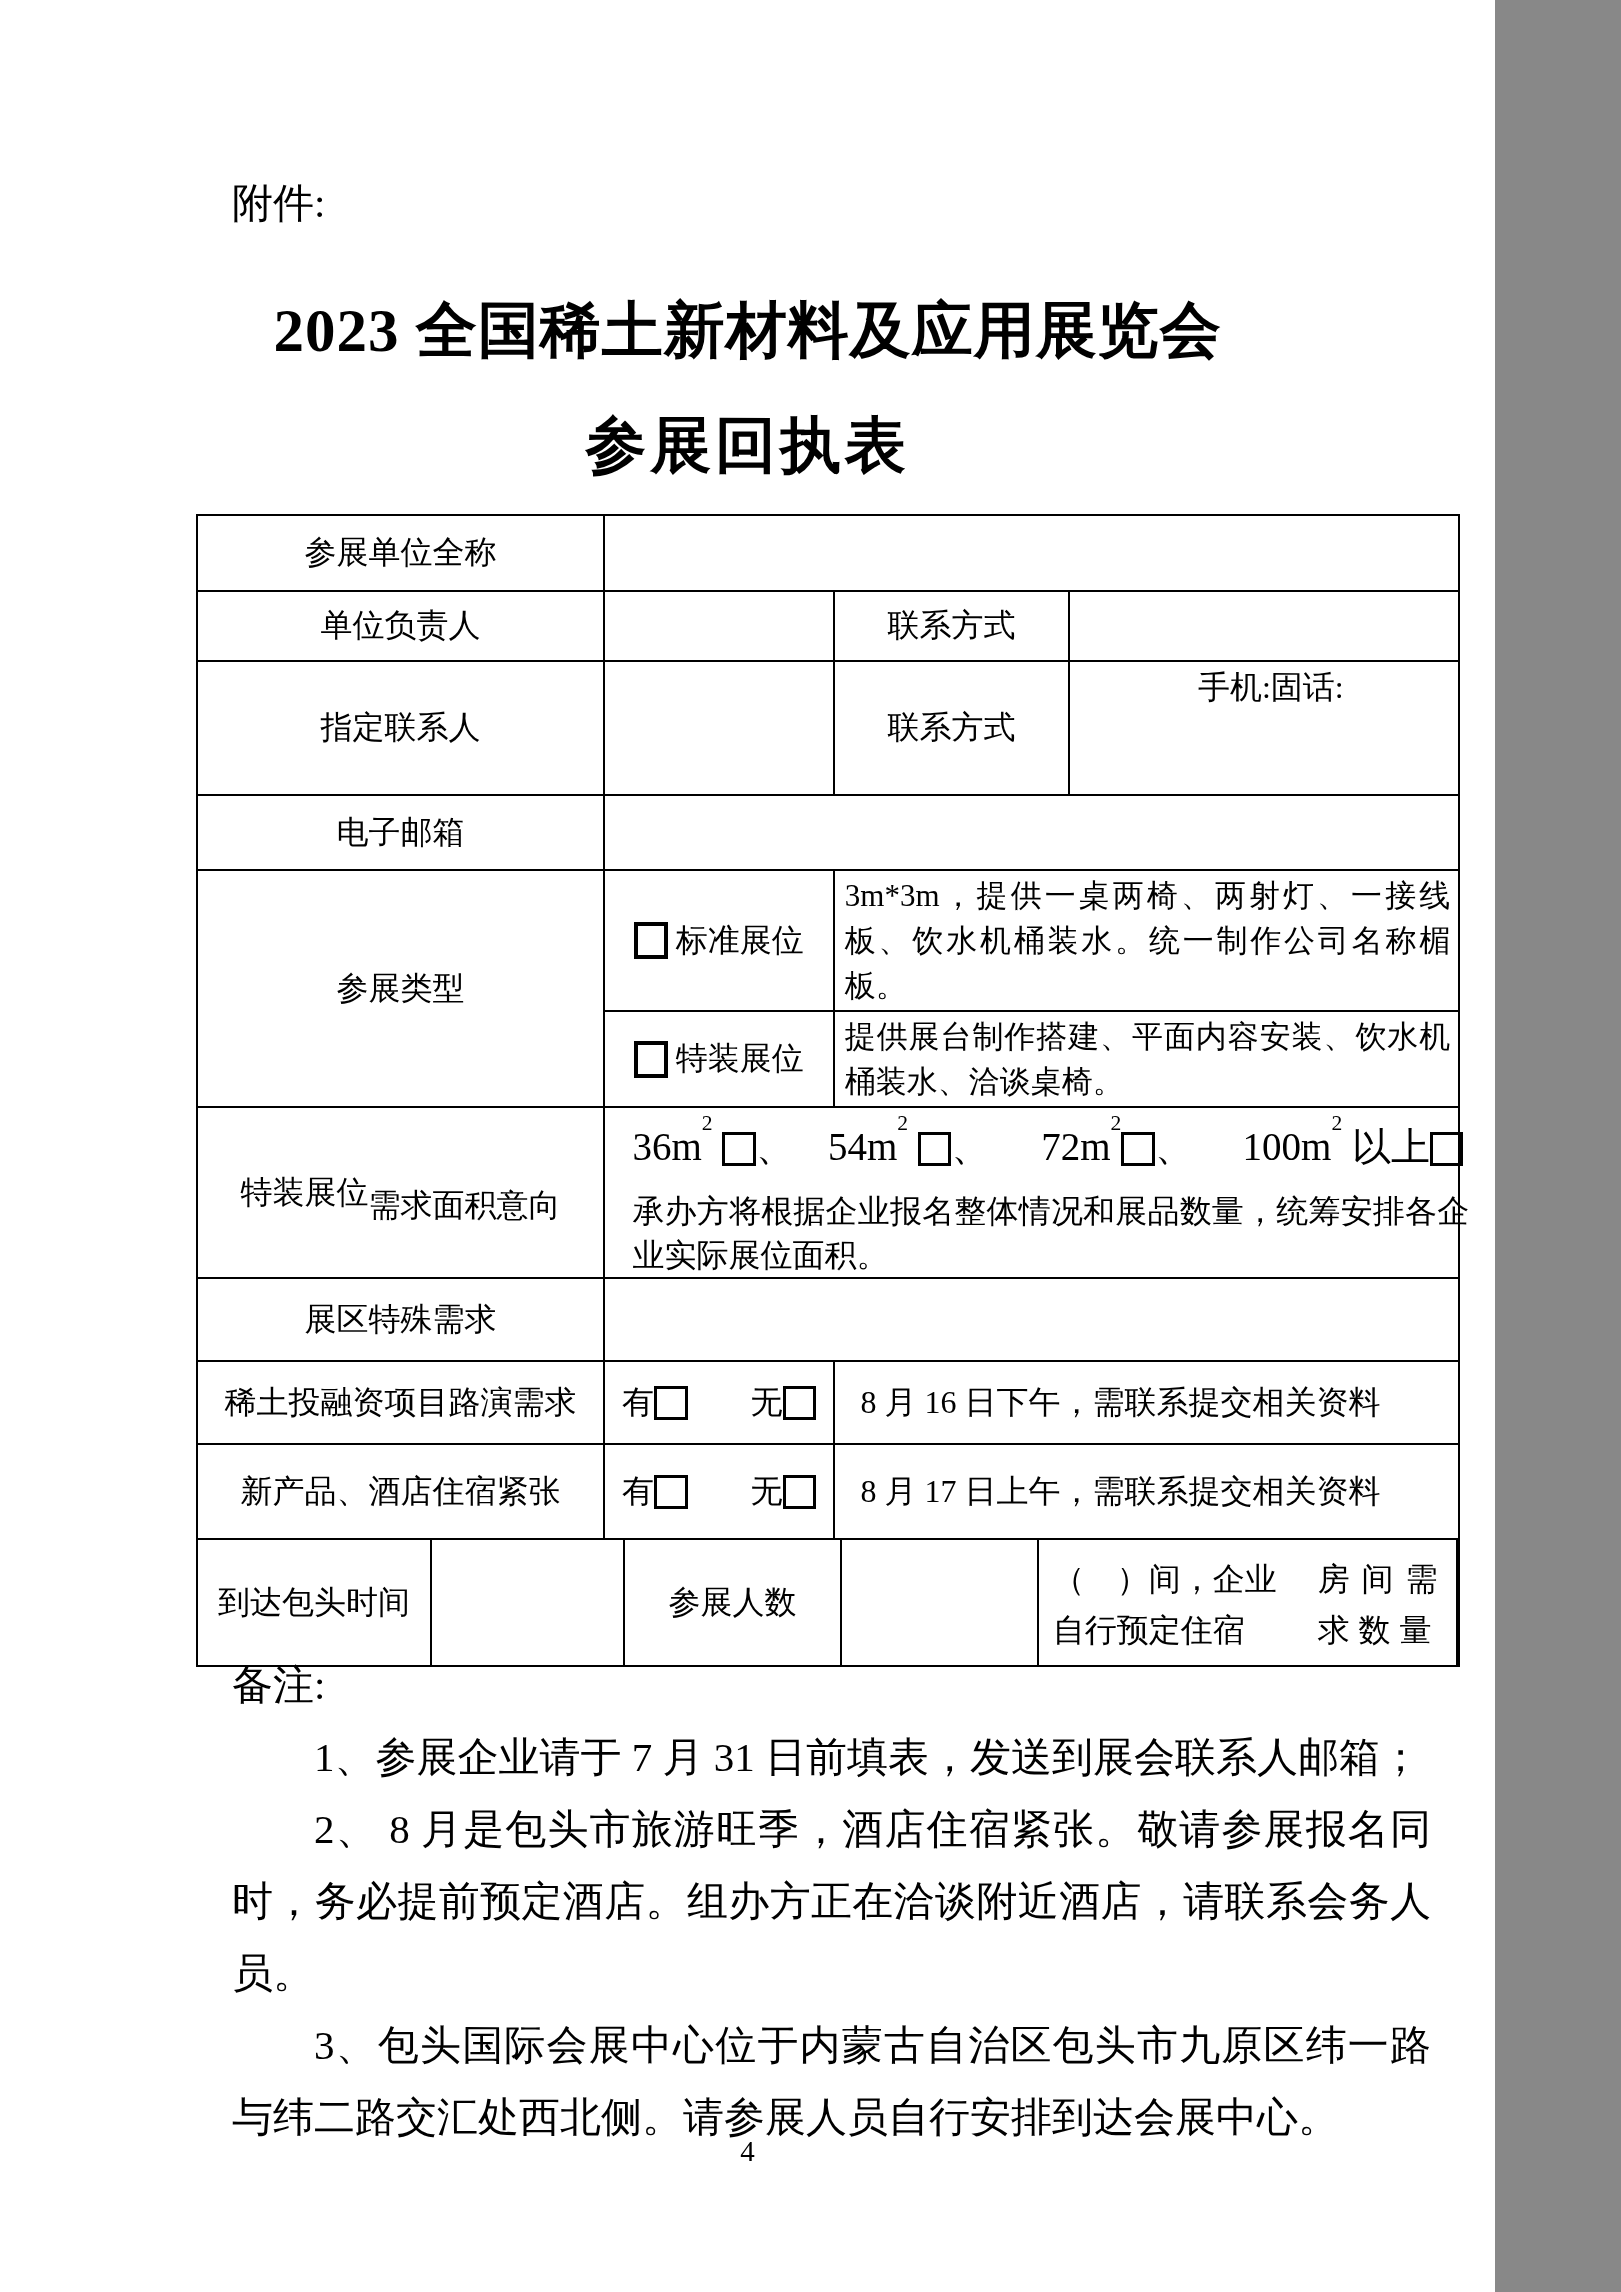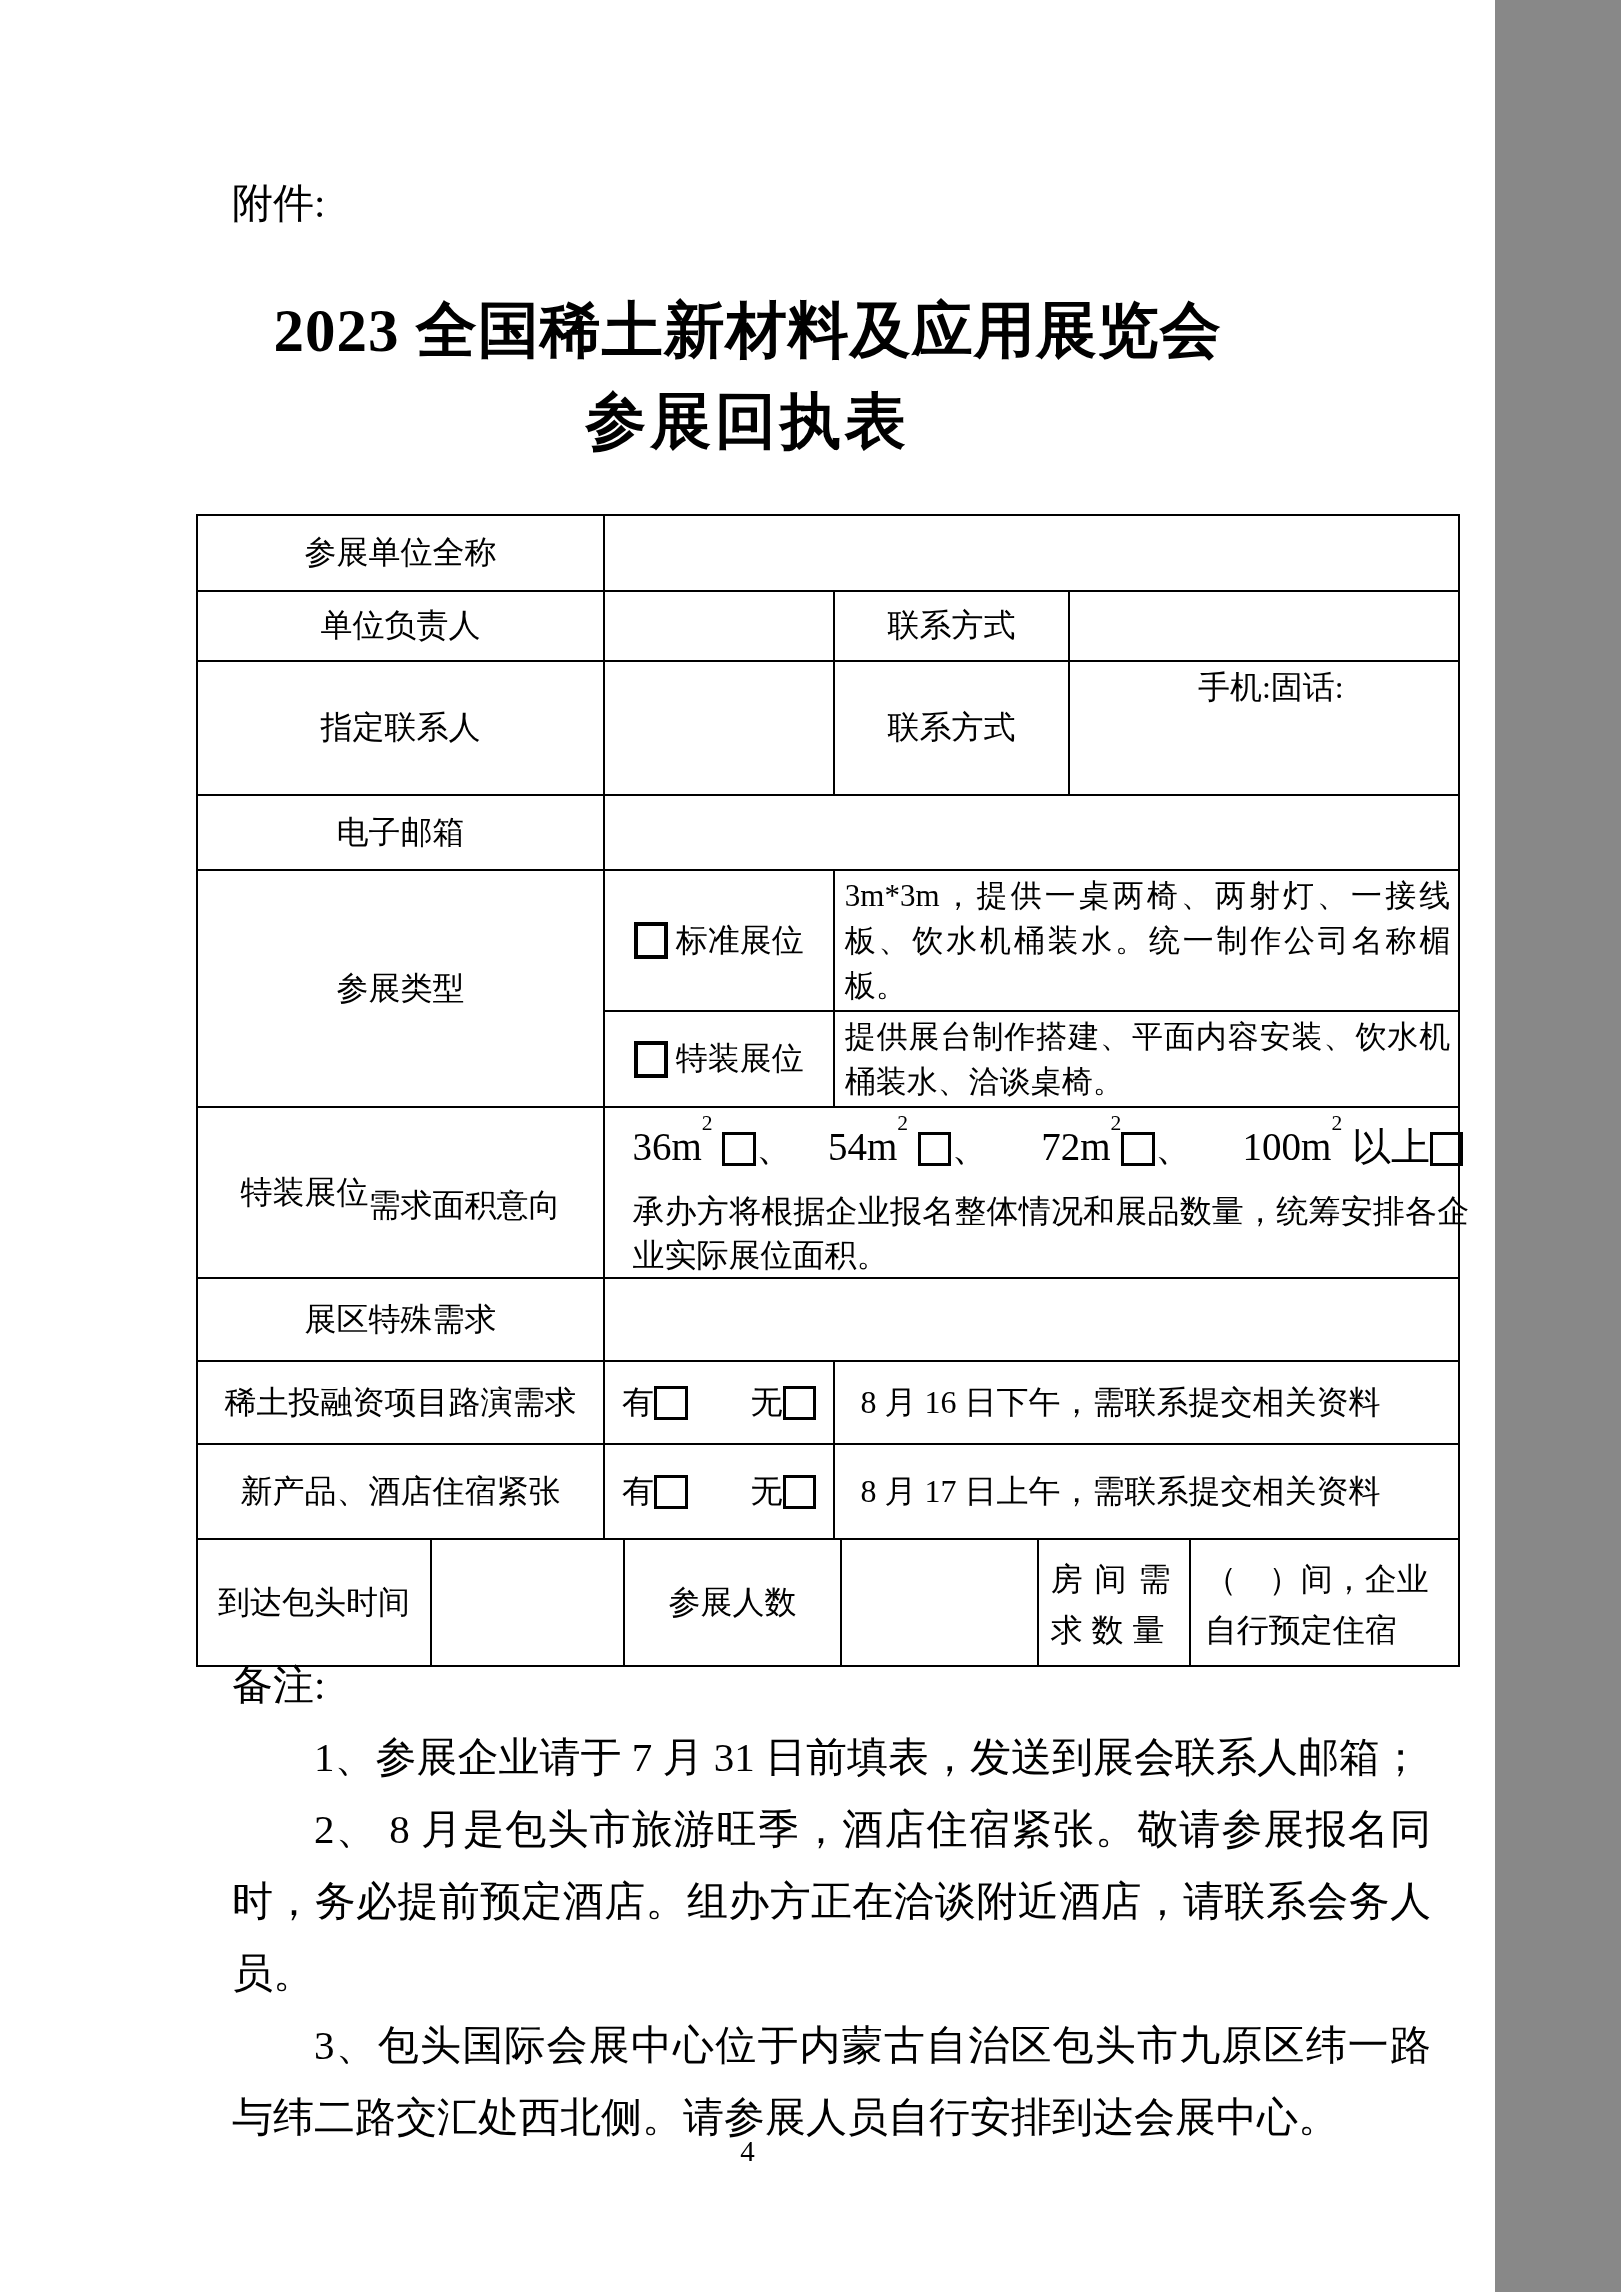--- a/index.html
+++ b/index.html
@@ -14,21 +14,21 @@
   .attachment{
     position:absolute;left:232px;top:179px;
     font-size:41px;line-height:1.2;
   }
   .title{
     position:absolute;left:0;width:100%;
     text-align:center;font-weight:bold;font-size:61px;line-height:1.1;
     letter-spacing:1px;
   }
   .title1{top:297px;}
-  .title2{top:388px;letter-spacing:3.9px;}
+  .title2{top:412px;letter-spacing:3.9px;}
 
   
   .form-table{
     position:absolute;left:196px;top:514px;width:1264px;
     border:2.9px solid #000;
     box-sizing:border-box;
     font-size:32px;
   }
   .trow{display:flex;border-top:2px solid #000;align-items:stretch;}
   .trow.first{border-top:none;}
@@ -211,22 +211,22 @@
           <span class="cbx sq"></span>
       </div>
       <div class="cell fill last date-desc">8 月 17 日上午，需联系提交相关资料</div>
     </div>
 
     <div class="trow" style="min-height:125px;">
       <div class="cell w-b1">到达包头时间</div>
       <div class="cell w-b2"></div>
       <div class="cell w-b3">参展人数</div>
       <div class="cell w-b4"></div>
+      <div class="cell fill last room-desc">（　）间，企业自行预定住宿</div>
       <div class="cell w-b5 room-label">房间需求数量</div>
-      <div class="cell fill last room-desc">（　）间，企业自行预定住宿</div>
     </div>
 
   </div>
 
   <div class="notes">
     <p class="heading">备注:</p>
     <p>1、参展企业请于 7 月 31 日前填表，发送到展会联系人邮箱；</p>
     <p>2、 8 月是包头市旅游旺季，酒店住宿紧张。敬请参展报名同时，务必提前预定酒店。组办方正在洽谈附近酒店，请联系会务人员。</p>
     <p>3、包头国际会展中心位于内蒙古自治区包头市九原区纬一路与纬二路交汇处西北侧。请参展人员自行安排到达会展中心。</p>
   </div>

